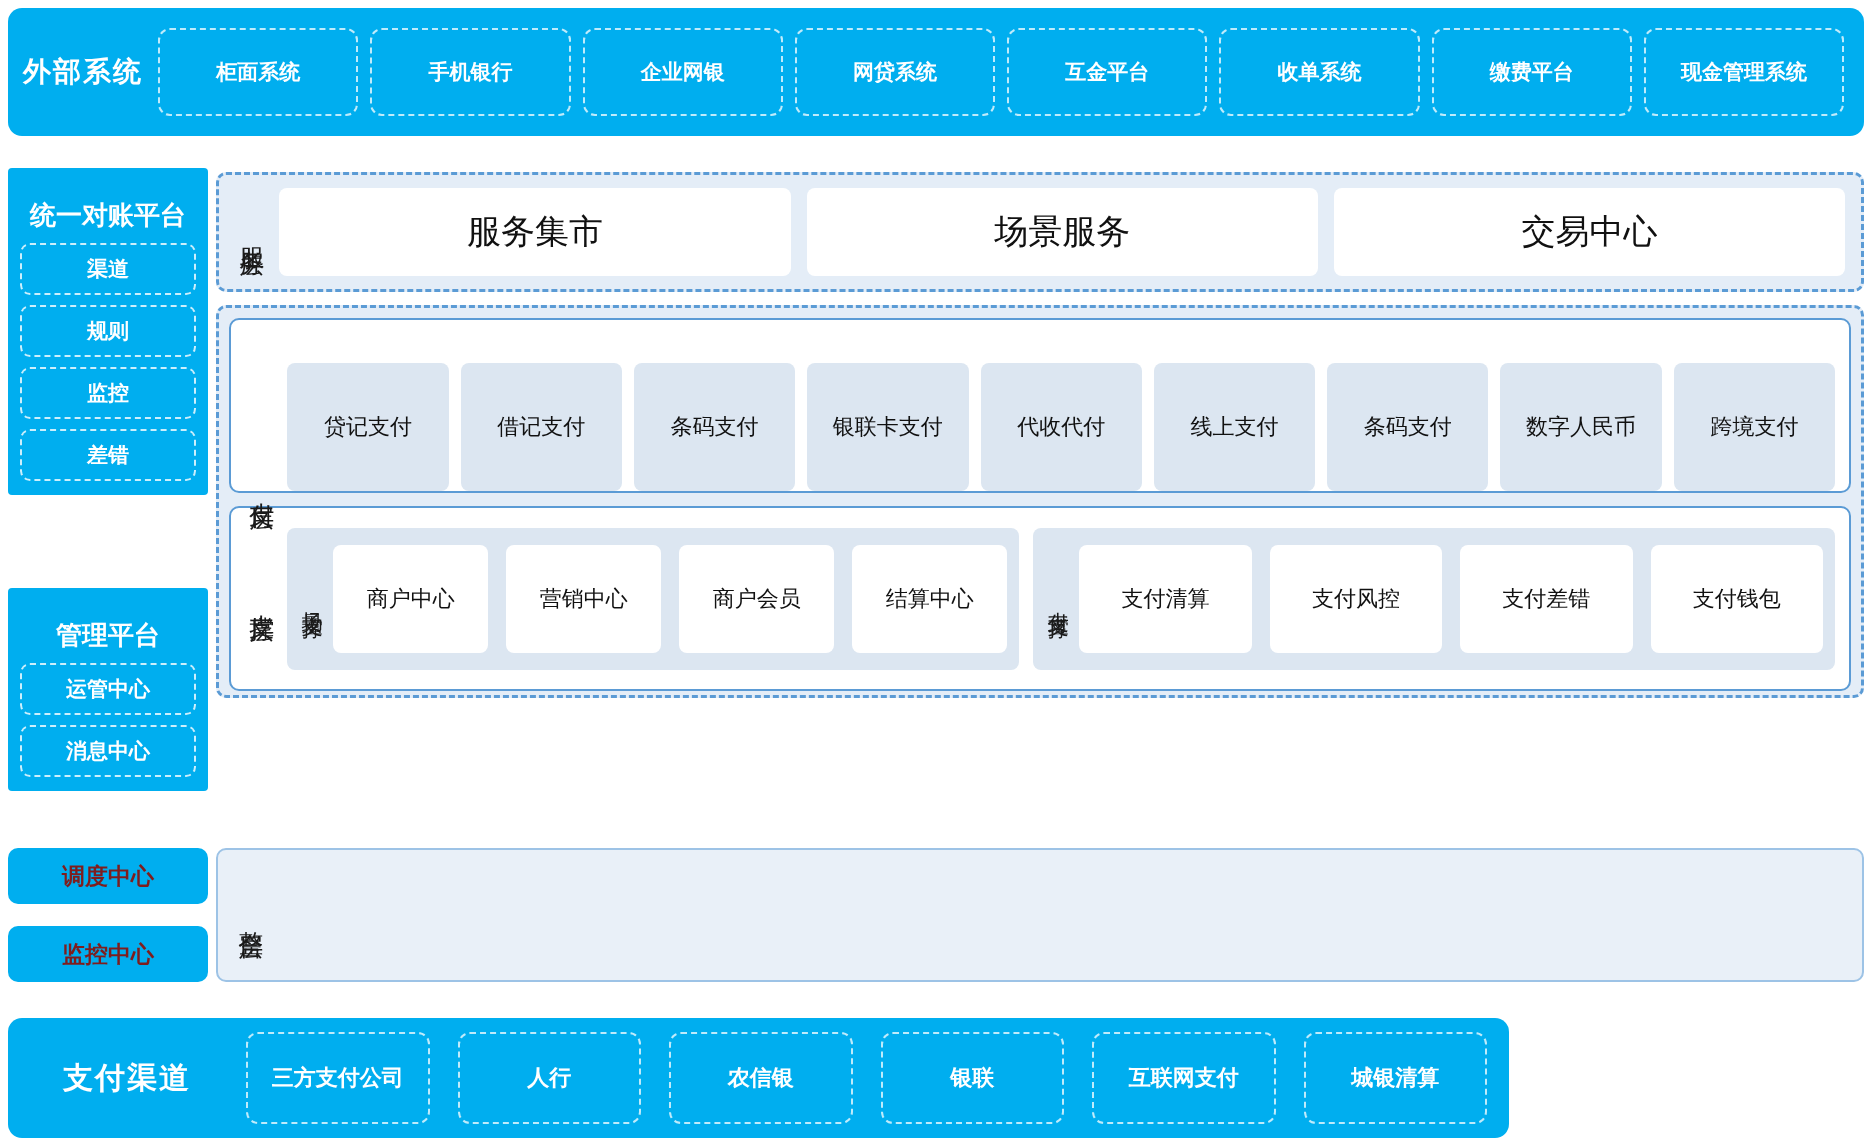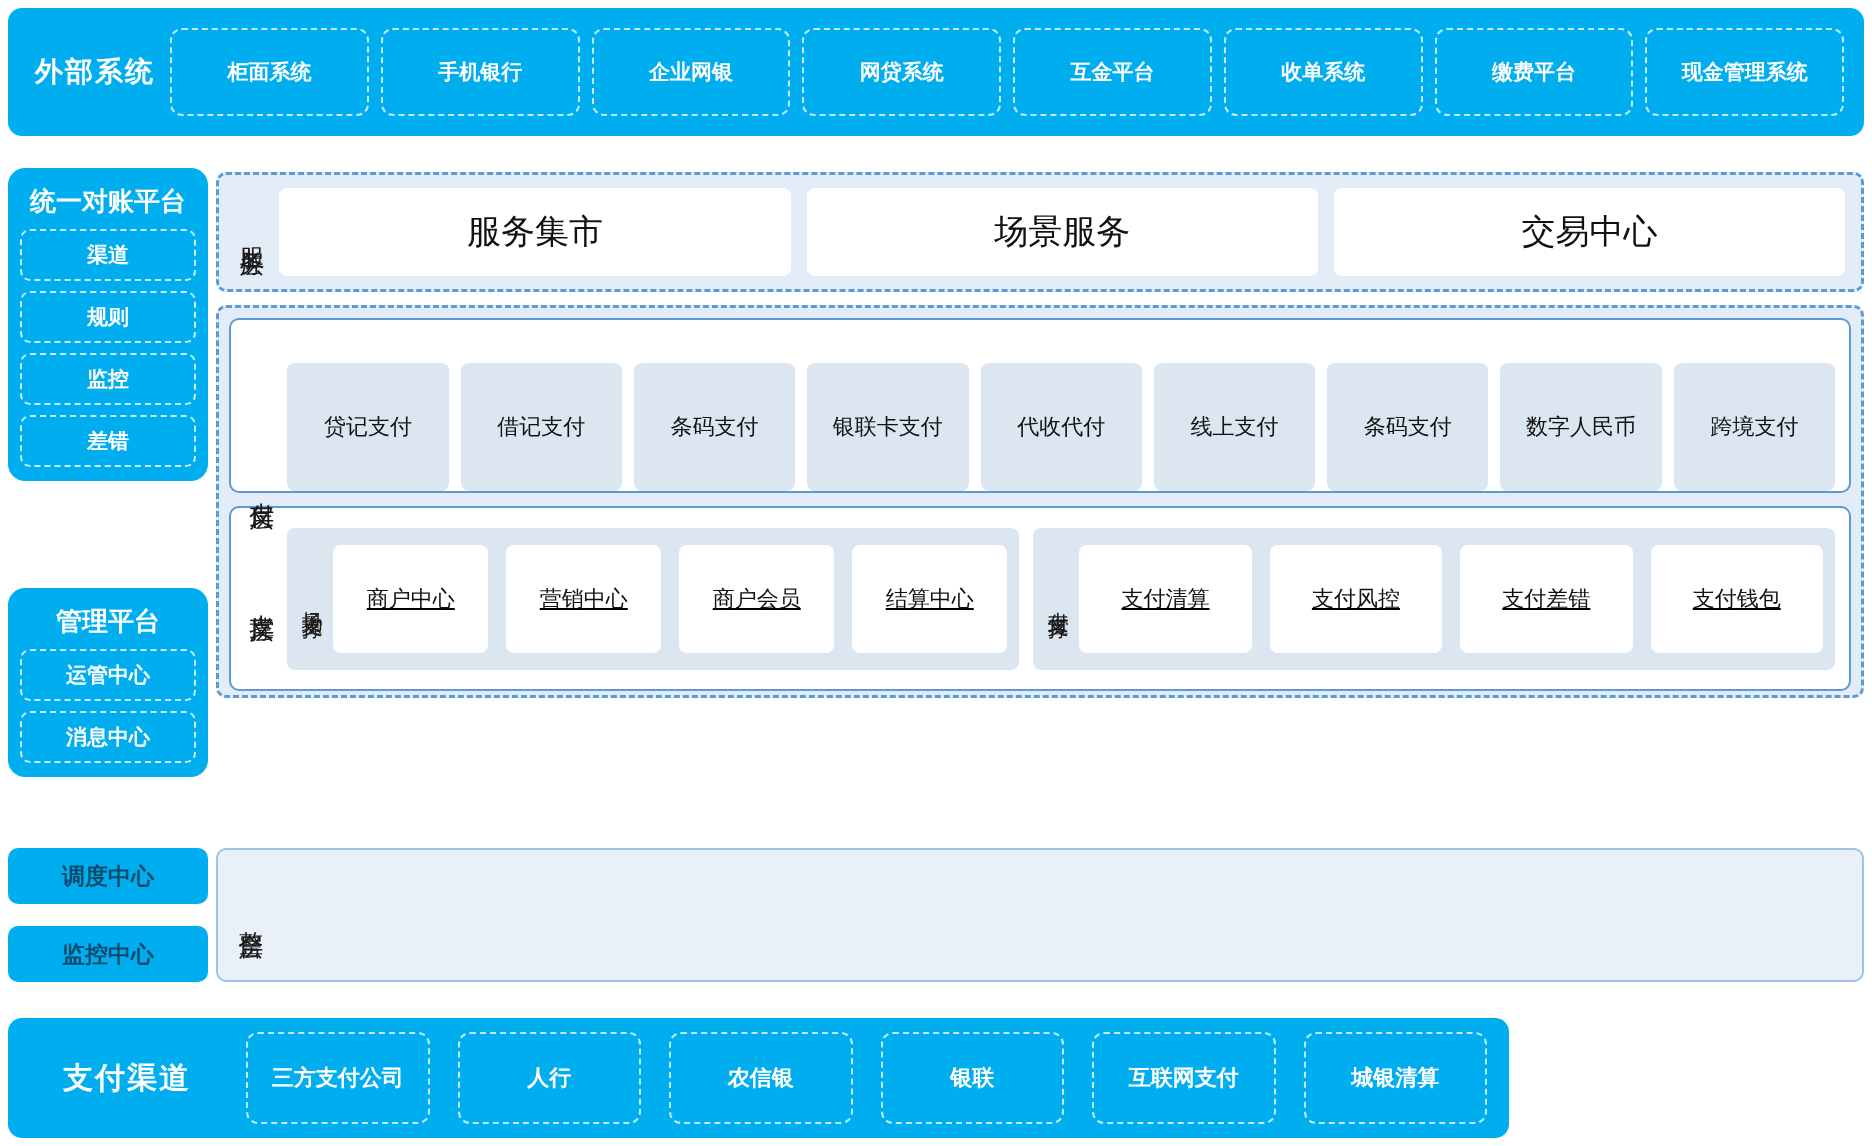--- a/index.html
+++ b/index.html
@@ -35,21 +35,21 @@
     font-weight: bold;
     display: flex;
     align-items: center;
     justify-content: center;
     white-space: nowrap;
   }
 
   
   #external-bar {
     left: 8px; top: 8px; width: 1856px; height: 128px;
-    padding: 0 14px 0 12px;
+    padding: 0 14px 0 0;
   }
   #external-bar .bar-title { width: 150px; }
   #external-bar .chips {
     flex: 1; display: flex; gap: 12px; padding-right: 6px;
   }
   #external-bar .dashed-chip { flex: 1; height: 88px; }
 
   
   #channel-bar {
     left: 8px; top: 1018px; width: 1501px; height: 120px;
@@ -57,22 +57,22 @@
   }
   #channel-bar .bar-title { width: 238px; font-size: 30px; }
   #channel-bar .chips { flex: 1; display: flex; gap: 28px; padding-right: 8px; }
   #channel-bar .dashed-chip { flex: 1; height: 92px; font-size: 22px; }
 
   
   .side-card {
     position: absolute;
     left: 8px;
     background: #00AEEF;
-    border-radius: 17px;
-    padding: 10px 12px 14px 12px;
+    border-radius: 4px;
+    padding: 24px 12px 14px 12px;
   }
   .side-card .side-title {
     color: #fff; font-size: 26px; font-weight: bold;
     text-align: center; padding: 6px 0 10px 0; white-space: nowrap;
   }
   .side-item {
     border: 2px dashed rgba(255,255,255,.8);
     border-radius: 10px;
     color: #fff;
     font-size: 21px;
@@ -83,21 +83,21 @@
     white-space: nowrap;
   }
   .side-item:last-child { margin-bottom: 0; }
 
   #recon-card { top: 168px; width: 200px; }
   #manage-card { top: 588px; width: 200px; }
 
   .side-solo {
     position: absolute; left: 8px; width: 200px; height: 56px;
     background: #00AEEF; border-radius: 10px;
-    color: #0c4a6e; font-size: 23px; font-weight: bold;
+    color: #7f1d1d; font-size: 23px; font-weight: bold;
     display: flex; align-items: center; justify-content: center;
   }
   #solo-sched { top: 848px; }
   #solo-monitor { top: 926px; }
 
   
   .dashed-panel {
     position: absolute;
     background: #E4EDF7;
     border: 3px dashed #5B9BD5;
@@ -166,21 +166,21 @@
   #support-inner .groups { flex: 1; display: flex; gap: 14px; height: 142px; }
   .sup-group {
     background: #DCE6F1;
     border-radius: 8px;
     display: flex; align-items: center;
     padding: 0 12px;
   }
   .sup-group.scene { flex: 0 0 732px; }
   .sup-group.paysup { flex: 1; }
   .sup-group .v-label { margin: 0 10px 0 2px; }
-  .sup-group .items { flex: 1; display: flex; gap: 18px; height: 108px; text-decoration: underline; }
+  .sup-group .items { flex: 1; display: flex; gap: 18px; height: 108px; }
   .sup-item {
     flex: 1;
     background: #ffffff;
     border-radius: 8px;
     display: flex; align-items: center; justify-content: center;
     font-size: 22px; color: #111; white-space: nowrap;
   }
 
   
   #integrate-panel { left: 216px; top: 848px; width: 1648px; height: 134px; padding: 0 16px; }

